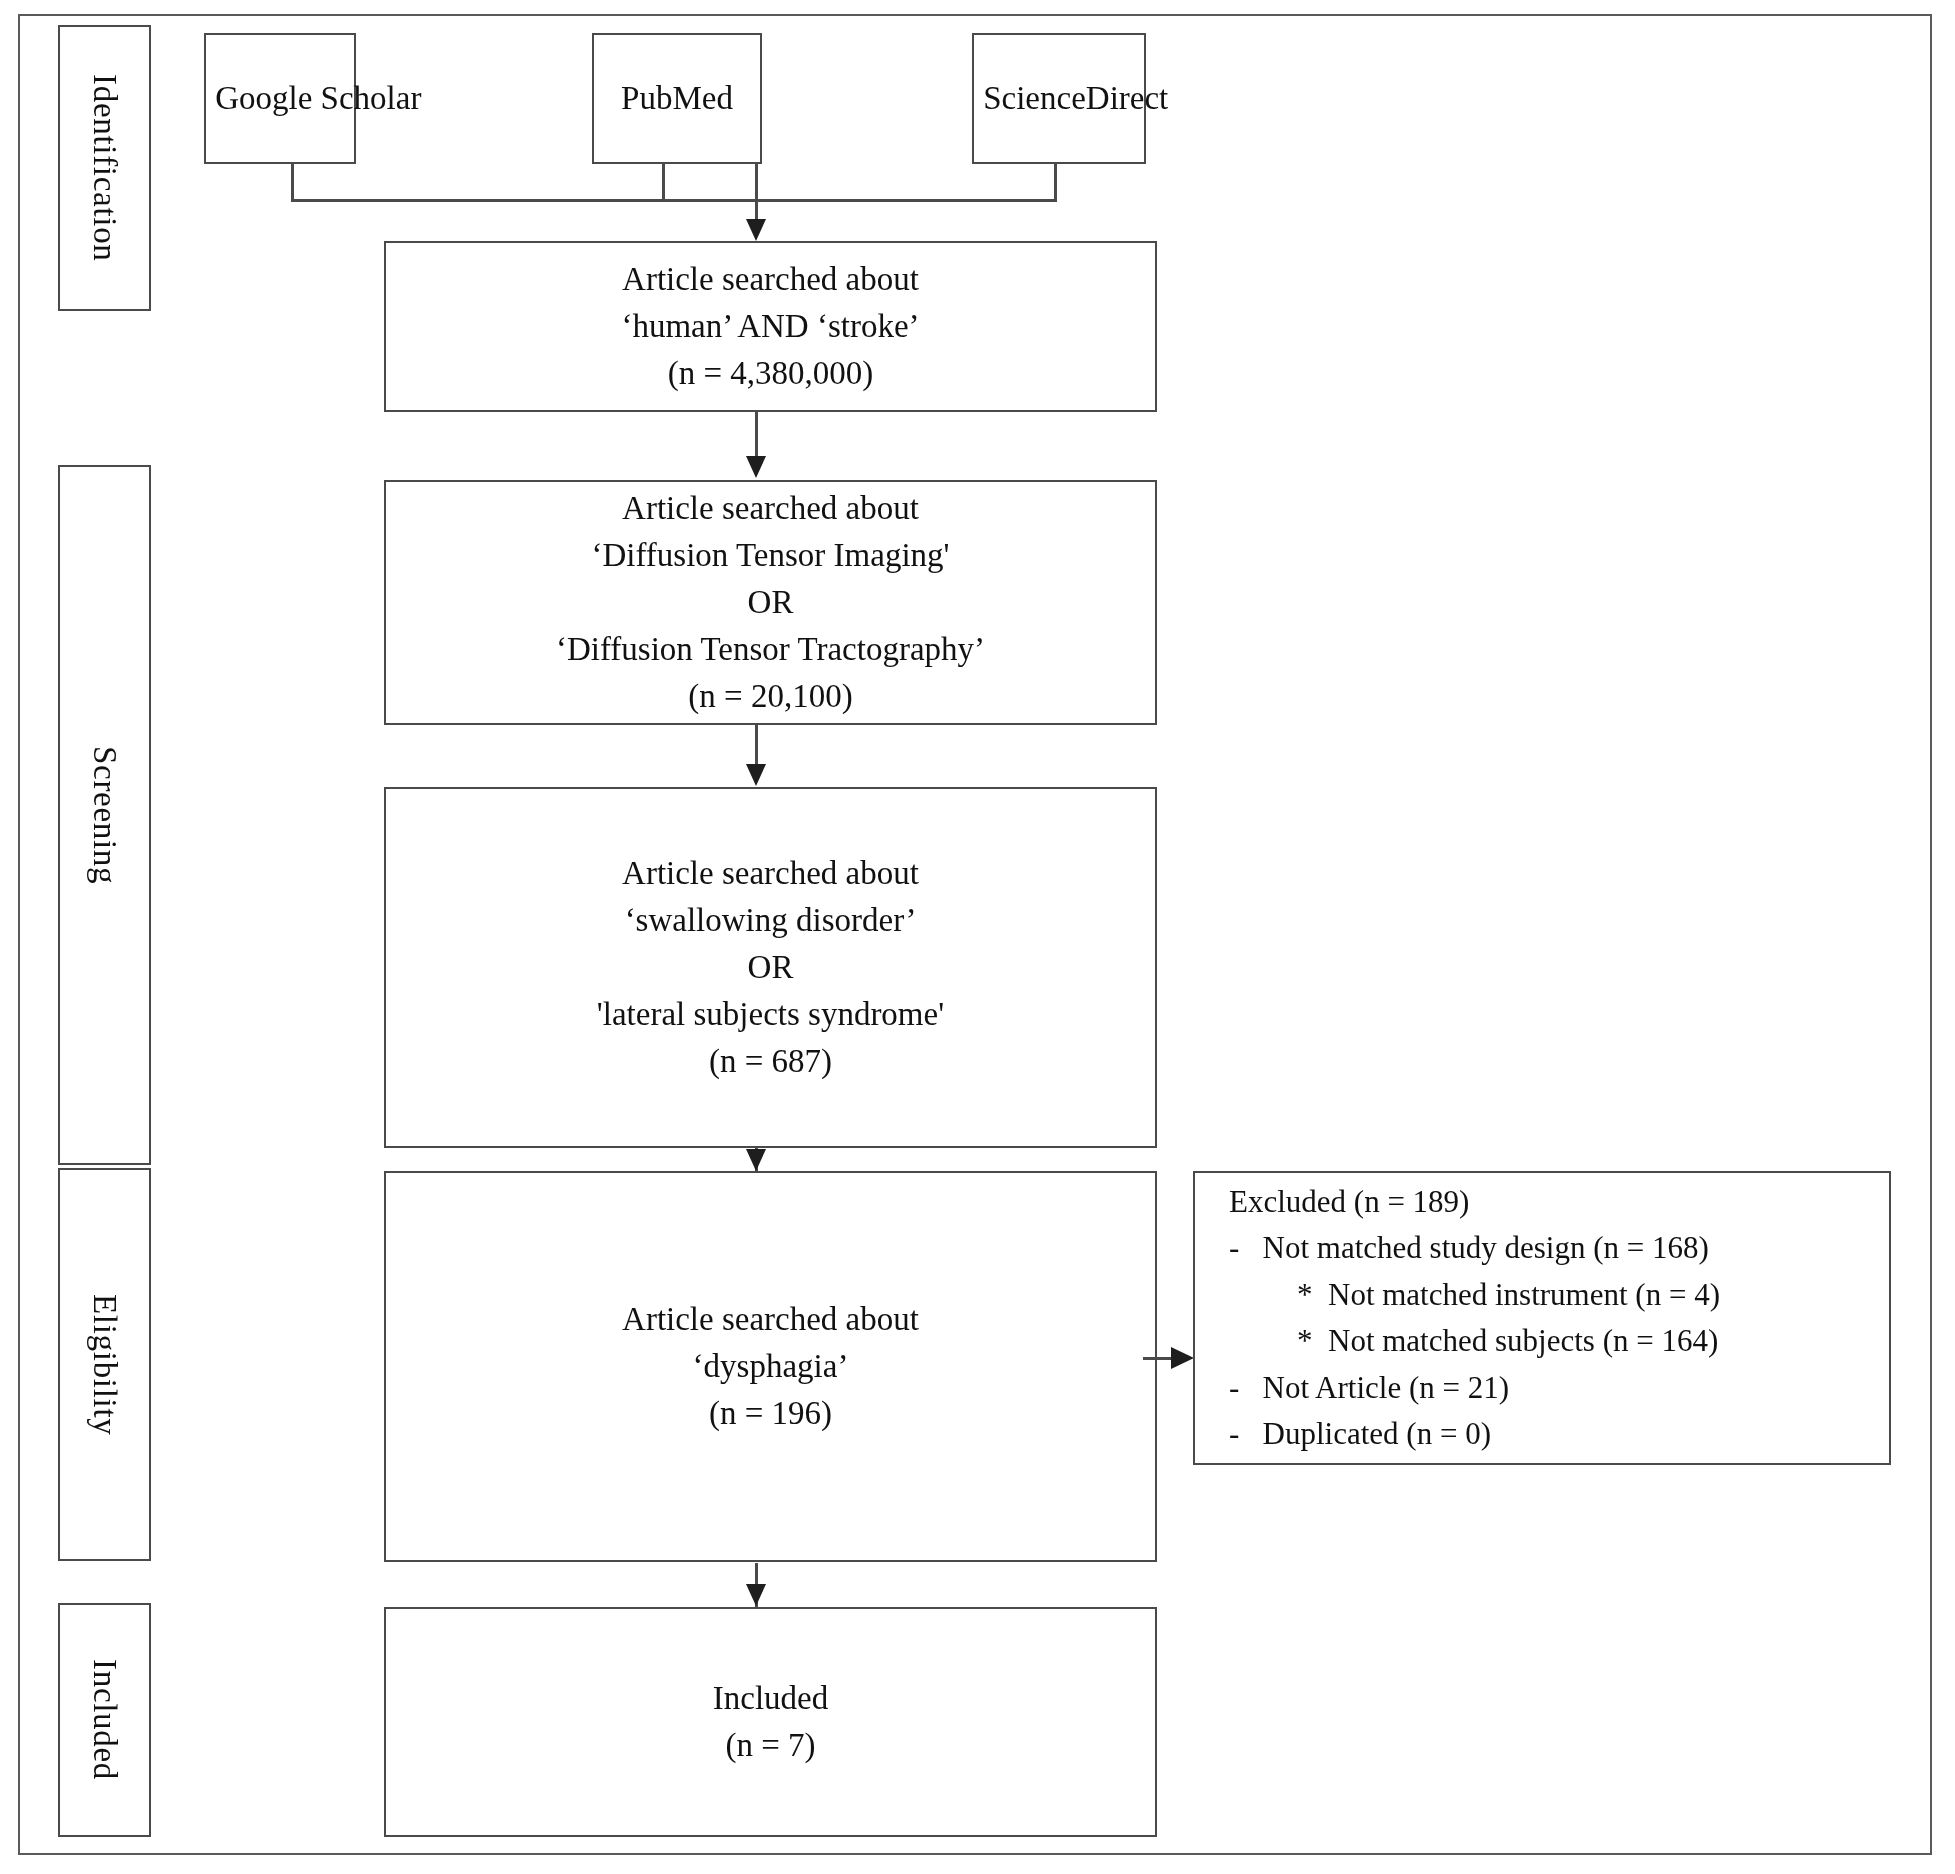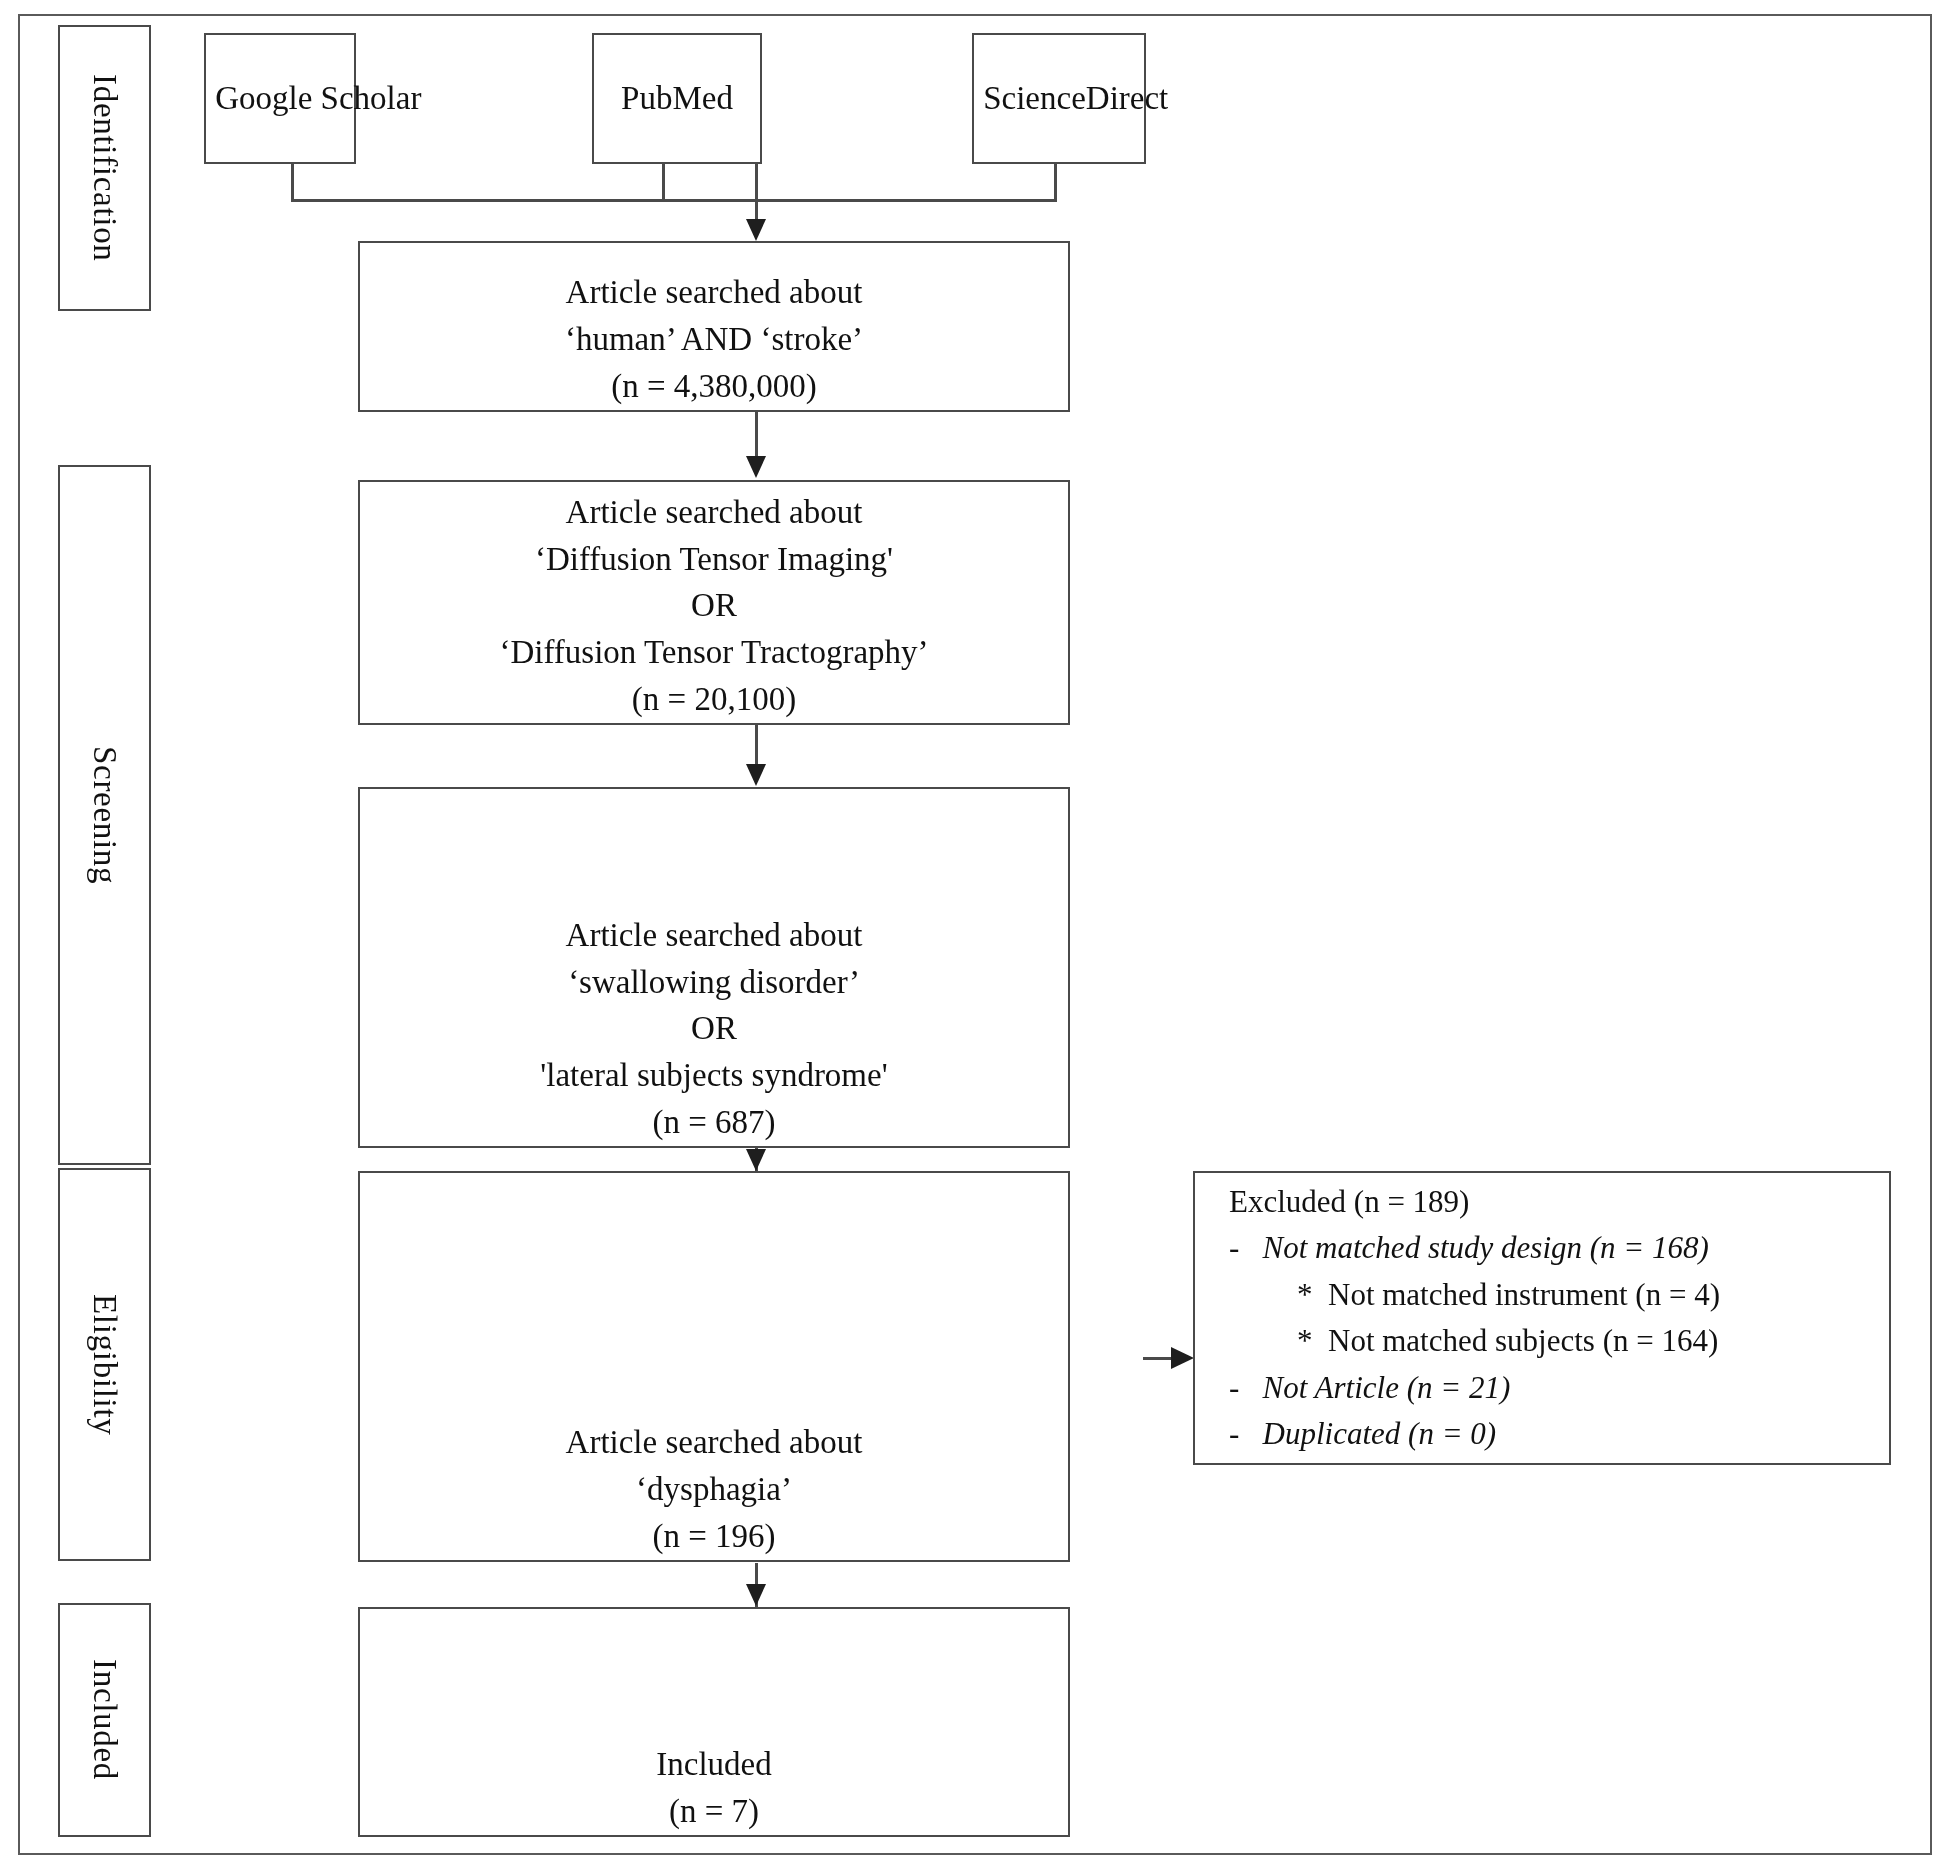--- a/index.html
+++ b/index.html
@@ -78,21 +78,21 @@
   .source {
     top: 33px;
     height: 131px;
     font-size: 33px;
   }
   #src-google   { left: 204px;  width: 152px; }
   #src-pubmed   { left: 592px;  width: 170px; }
   #src-science  { left: 972px; width: 174px; }
 
   
-  .main-box { left: 358px; width: 712px; font-size: 33px; align-items: flex-end; }
+  .main-box { left: 384px; width: 773px; font-size: 33px; }
   #box-stroke    { top: 241px;  height: 171px; }
   #box-dti       { top: 480px;  height: 245px; }
   #box-swallow   { top: 787px; height: 361px; }
   #box-dysphagia { top: 1171px; height: 391px; }
   #box-included  { top: 1607px; height: 230px; }
 
   
   #box-excluded {
     left: 1193px;
     top: 1171px;
@@ -107,21 +107,20 @@
     padding: 0 34px;
     box-sizing: border-box;
     text-align: left;
     line-height: 1.50;
   }
   #box-excluded .excl-list .hang {
     display: block;
     padding-left: 42px;
     text-indent: -42px;
     white-space: pre;
-    font-style: italic;
   }
   #box-excluded .excl-list .sub {
     display: block;
     padding-left: 68px;
     white-space: pre;
   }
   #box-excluded .excl-list .head {
     display: block;
     white-space: pre;
   }

